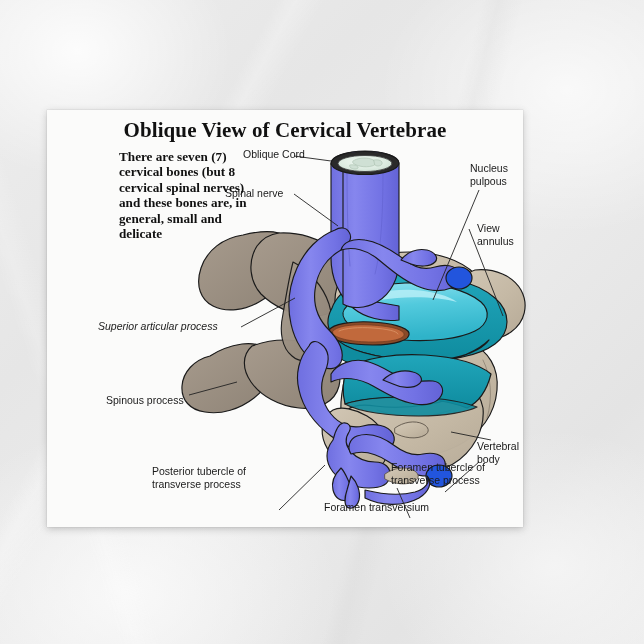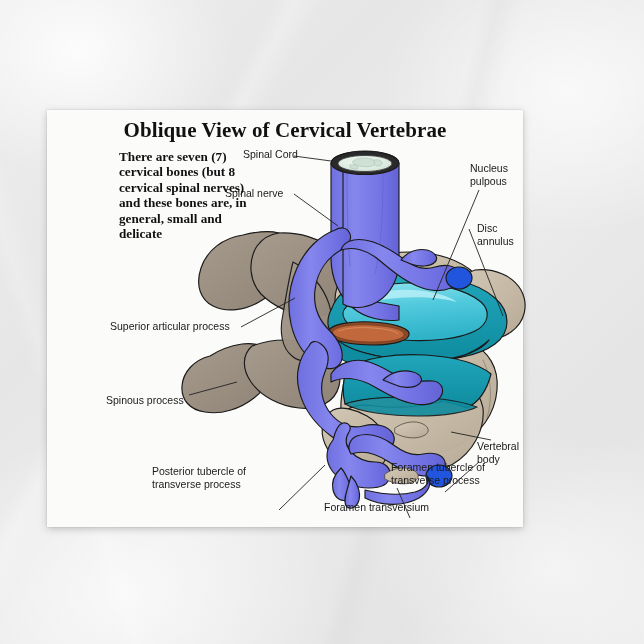--- a/index.html
+++ b/index.html
@@ -265,29 +265,29 @@
       <path d="M404 322 L444 330"></path>
 
       <path d="M278 355 L232 400"></path>
 
       <path d="M398 382 L432 352"></path>
 
       <path d="M350 378 L363 408"></path>
     </g>
   </svg>
 
-  <div class="lbl l" style="left:196px;top:38px;">Spinal Cord</div>
+  <div class="lbl l" style="left:196px;top:38px;">Oblique Cord</div>
 
   <div class="lbl l" style="left:178px;top:77px;">Spinal nerve</div>
 
   <div class="lbl r" style="left:423px;top:52px;">Nucleus pulpous</div>
 
-  <div class="lbl r" style="left:430px;top:112px;">Disc annulus</div>
-
-  <div class="lbl l" style="left:63px;top:210px;">Superior articular process</div>
+  <div class="lbl r" style="left:430px;top:112px;">View annulus</div>
+
+  <div class="lbl l" style="left:51px;top:210px;font-style:italic;">Superior articular process</div>
 
   <div class="lbl l" style="left:59px;top:284px;">Spinous process</div>
 
   <div class="lbl r" style="left:430px;top:314px;margin-top:16px;">Vertebral body</div>
 
   <div class="lbl l" style="left:105px;top:355px;">Posterior tubercle of
 transverse process</div>
 
   <div class="lbl l" style="left:344px;top:351px;">Foramen tubercle of
 transverse process</div>

